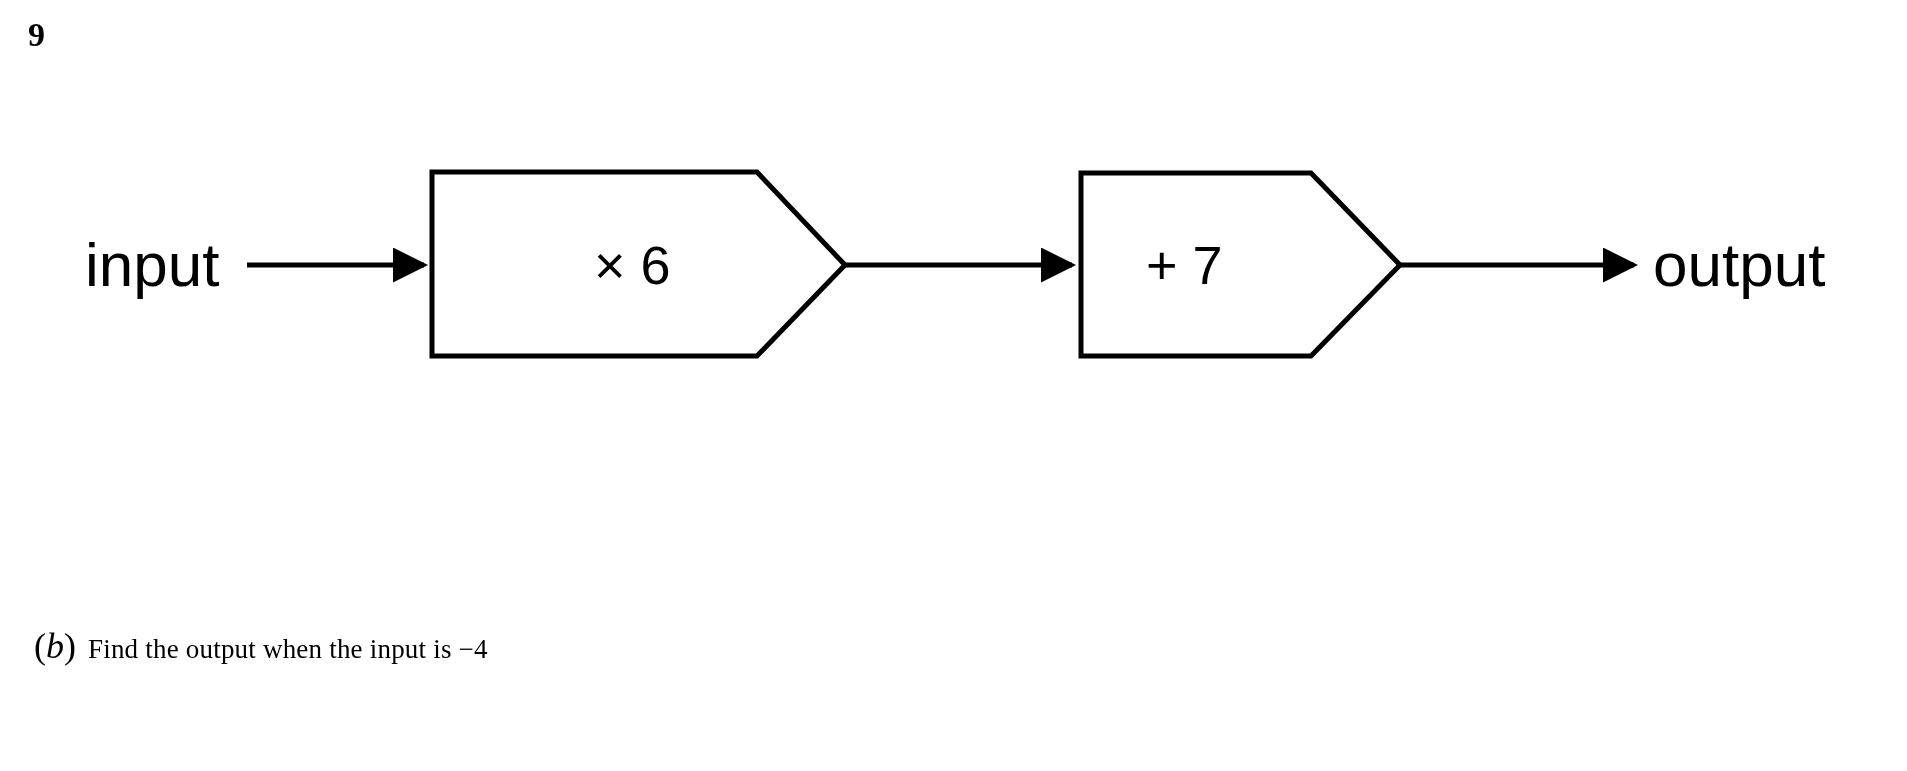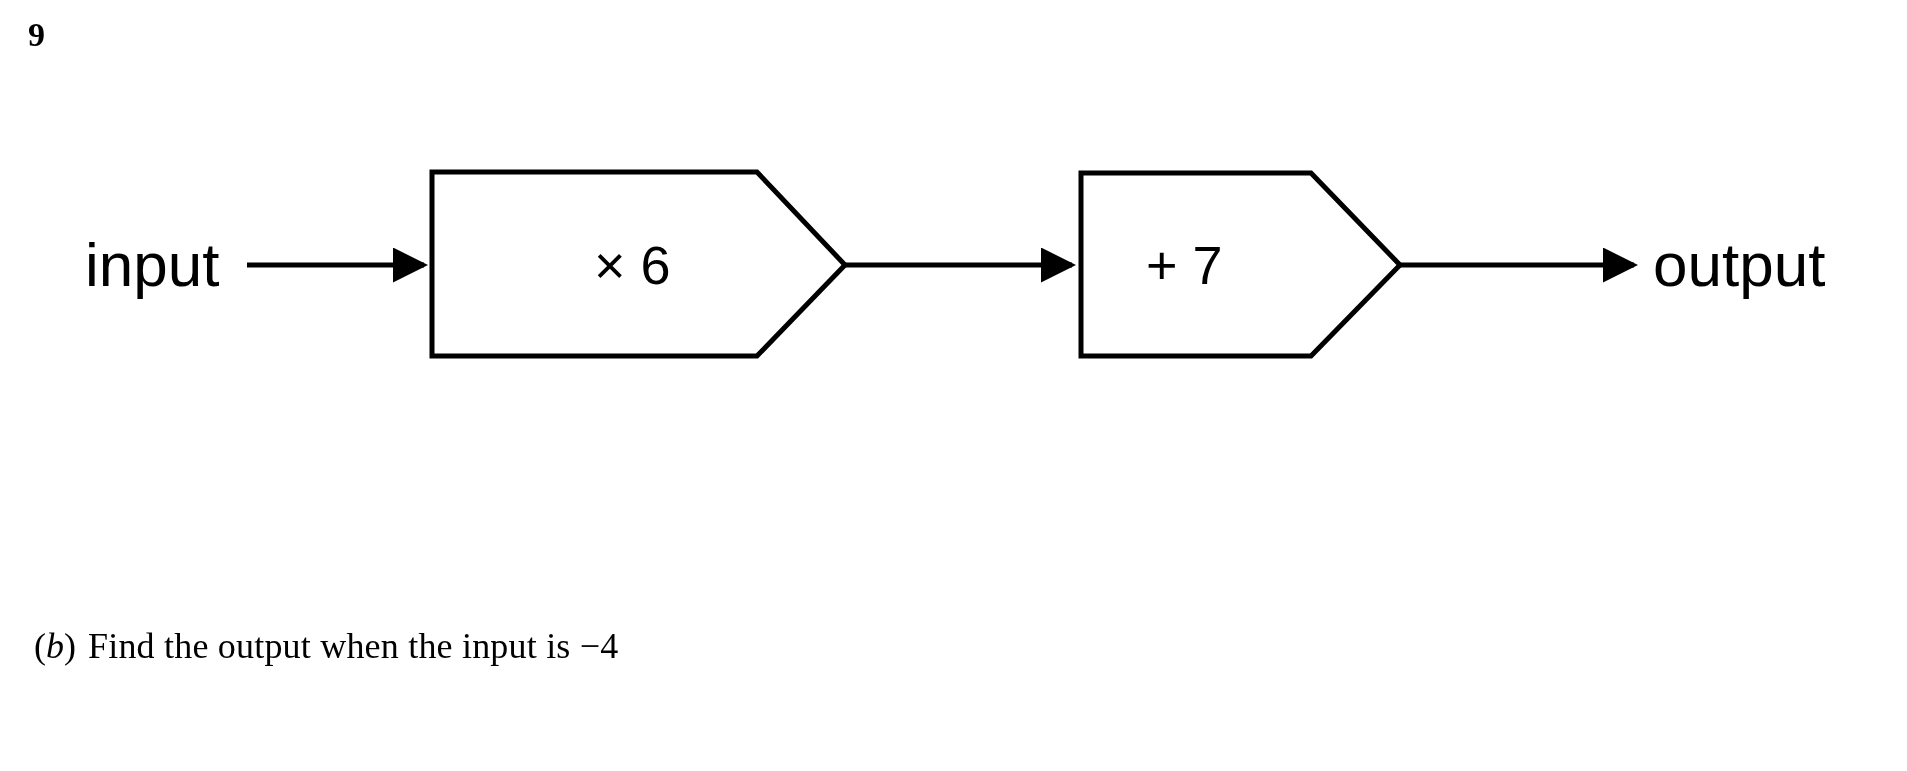--- a/index.html
+++ b/index.html
@@ -86,21 +86,21 @@
     font-family: "Liberation Serif", "DejaVu Serif", serif;
     font-size: 36px;
     line-height: 1;
     margin-right: 12px;
   }
   .part-letter i {
     font-style: italic;
   }
   .part-text {
     font-family: "Liberation Serif", "DejaVu Serif", serif;
-    font-size: 36px;
+    font-size: 27px;
     line-height: 1;
     letter-spacing: 0.2px;
   }
 </style>
 </head>
 <body>
 
 <div class="page">
 
   <div class="q-header">

